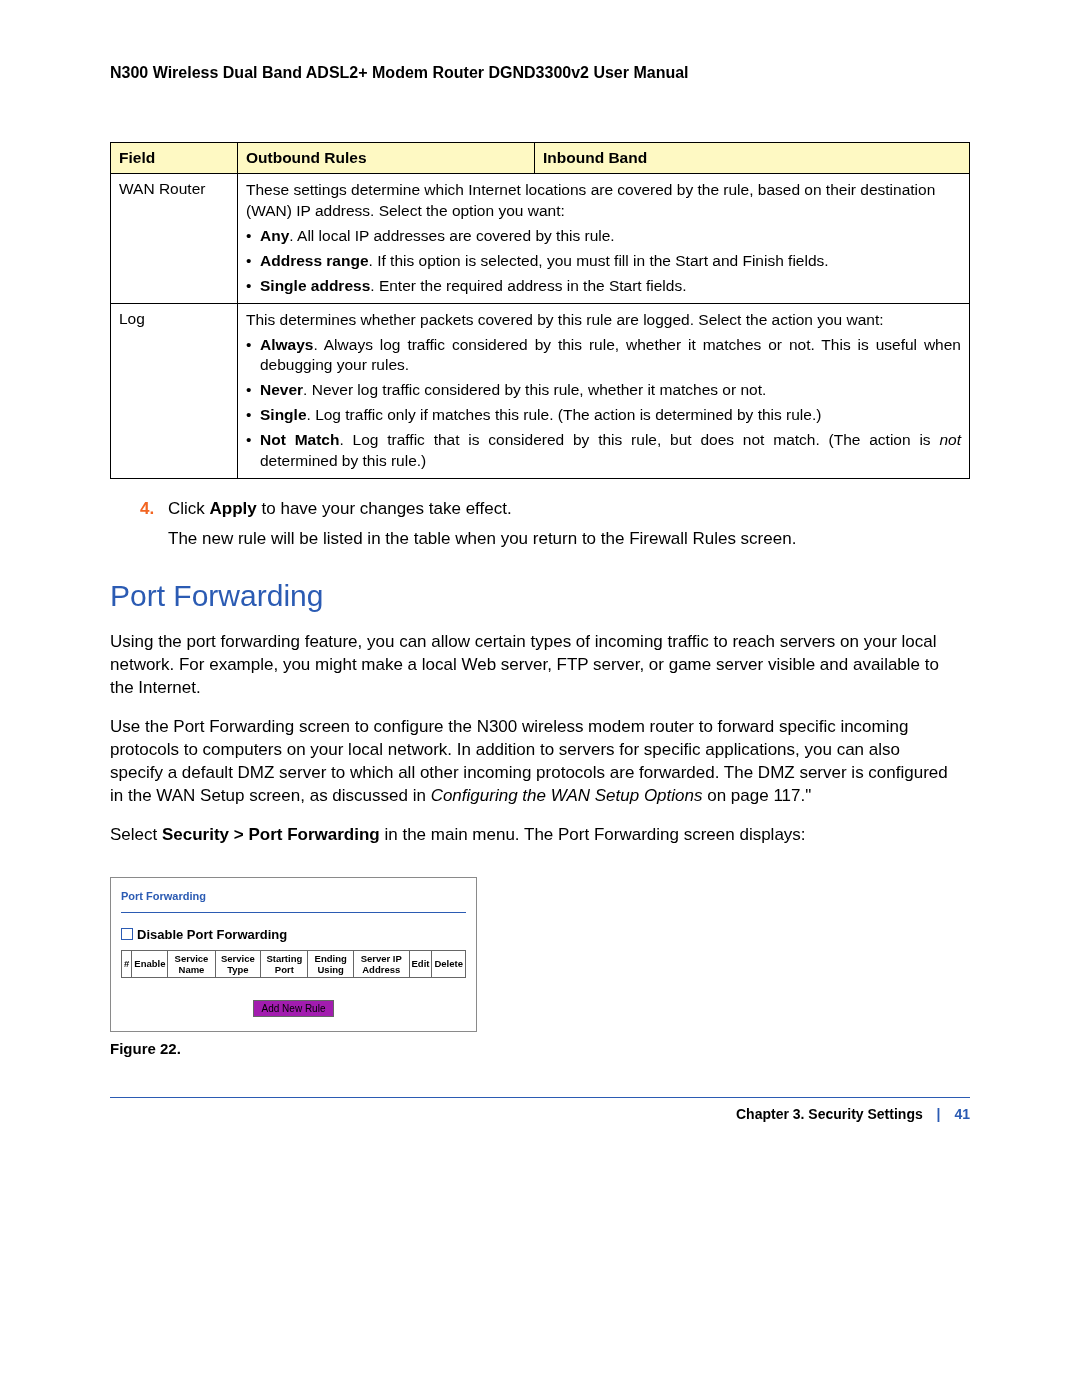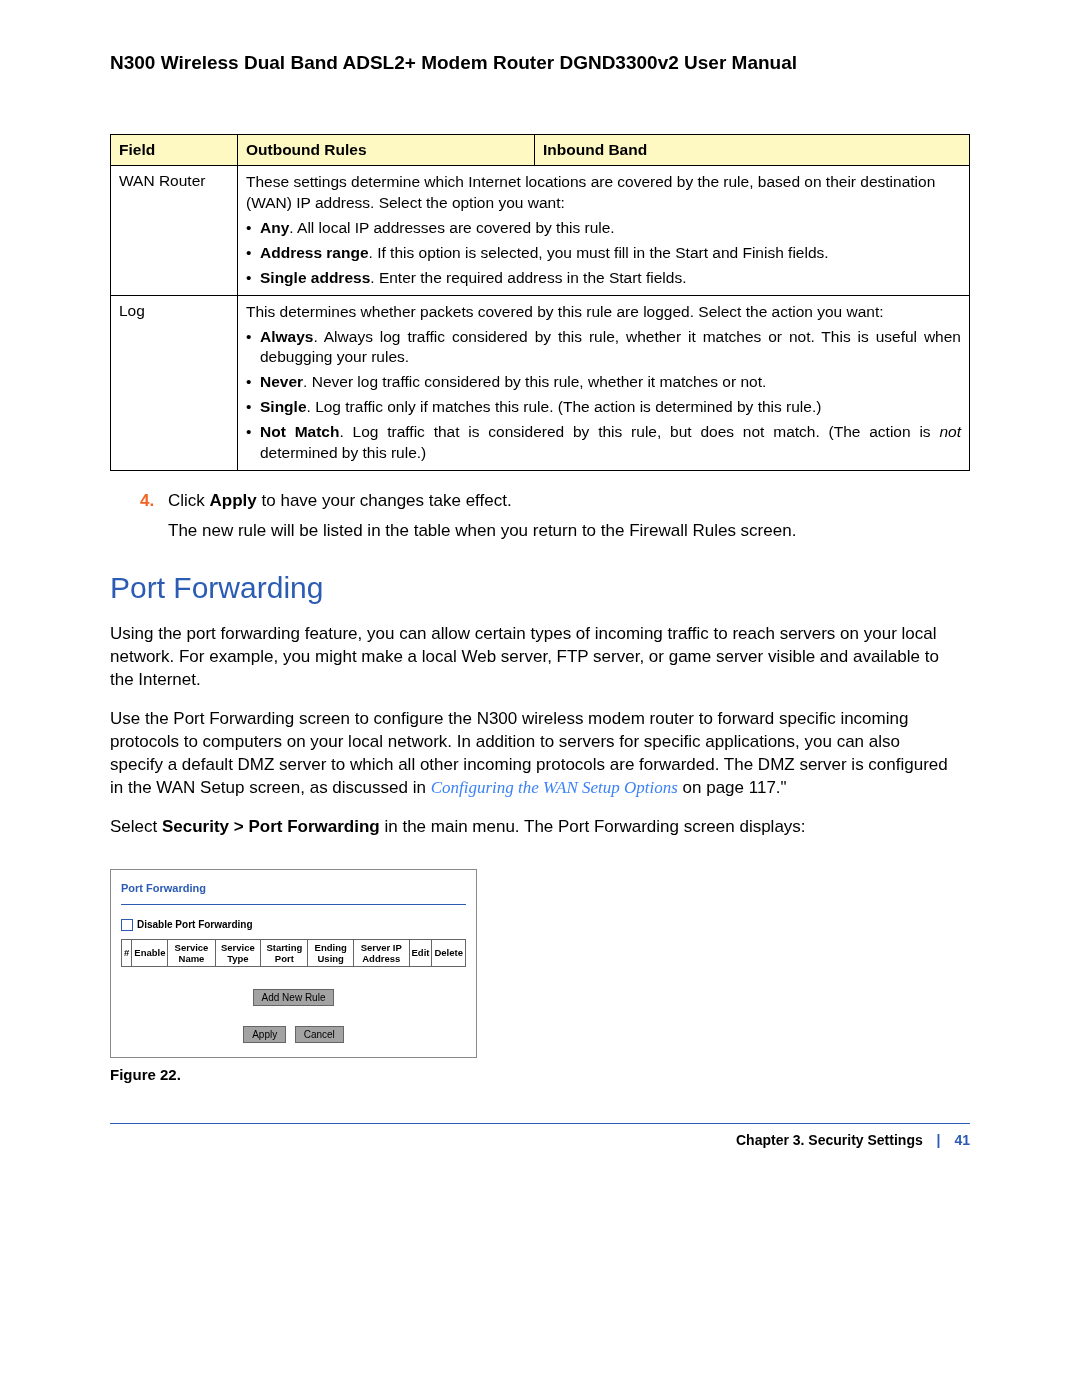--- a/index.html
+++ b/index.html
@@ -8,22 +8,22 @@
     background: #fff;
     font-family: Arial, Helvetica, sans-serif;
     color: #000;
     width: 1080px;
   }
   .page {
     padding: 40px 110px 40px 110px;
   }
   .doc-title {
     font-weight: bold;
-    font-size: 19px;
-    margin: 12px 0 60px 0;
+    font-size: 16px;
+    margin: 24px 0 60px 0;
   }
   table.rules {
     border-collapse: collapse;
     width: 100%;
     margin-bottom: 20px;
   }
   table.rules th, table.rules td {
     border: 1px solid #000;
     padding: 6px 8px;
     font-size: 15.5px;
@@ -49,44 +49,44 @@
     font-weight: normal;
     font-size: 30px;
     margin: 20px 0 18px 0;
     font-family: "Segoe UI", Arial, sans-serif;
   }
   p.body {
     font-size: 17px;
     line-height: 1.35;
     margin: 0 16px 16px 0;
   }
-  .link-ref { color: #3b82f6; font-style: italic; font-family: Liberation Serif, serif; }
+  .link-ref { color: #000000; font-style: italic; }
   .screenshot {
     border: 1px solid #8a8a8a;
     width: 345px;
     padding: 12px 10px 14px 10px;
     margin: 30px 0 6px 0;
     background: #fff;
   }
   .ss-title { color: #2b5bb3; font-weight: bold; font-size: 11px; }
   .ss-hr { border: none; border-top: 1px solid #2b5bb3; margin: 10px 0 14px 0; }
-  .ss-disable { font-size: 10px; font-weight: bold; display: flex; align-items: center; gap: 4px; margin-bottom: 8px;}
+  .ss-disable { font-size: 13px; font-weight: bold; display: flex; align-items: center; gap: 4px; margin-bottom: 8px;}
   .ss-checkbox { width: 10px; height: 10px; border: 1px solid #2b5bb3; display: inline-block; }
   table.ss-table { border-collapse: collapse; width: 100%; }
   table.ss-table th, table.ss-table td {
     border: 1px solid #666;
     font-size: 9.5px;
     padding: 2px 2px;
     text-align: center;
   }
   .ss-btnrow { text-align: center; margin-top: 20px; }
   .ss-btn {
     display: inline-block;
     border: 1px solid #666;
-    background: #a3a3a3;
+    background: #a21caf;
     font-size: 10px;
     padding: 2px 8px;
     margin: 0 2px;
   }
   .fig-caption { font-weight: bold; font-size: 15px; margin: 8px 0 40px 0; }
   .footer-line { border: none; border-top: 1px solid #2b5bb3; margin: 0; }
   .footer { text-align: right; font-size: 14px; font-weight: bold; padding: 8px 0 30px 0; }
   .footer .sep { color: #2b5bb3; margin: 0 10px; }
   .footer .pno { color: #2b5bb3; }
 </style>
@@ -176,24 +176,20 @@
         <th>Ending Using</th>
         <th>Server IP Address</th>
         <th>Edit</th>
         <th>Delete</th>
       </tr>
     </tbody>
       </table>
     <div class="ss-btnrow">
       <span class="ss-btn">Add New Rule</span>
     </div>
-    <div class="ss-btnrow" style="margin-top:18px;">
-      <span class="ss-btn">Apply</span>
-      <span class="ss-btn">Cancel</span>
-    </div>
   </div>
   <div class="fig-caption">Figure 22. </div>
 
   <hr class="footer-line">
   <div class="footer">
     <span>Chapter 3.  Security Settings</span>
     <span class="sep">|</span>
     <span class="pno">41</span>
   </div>
 </div>

